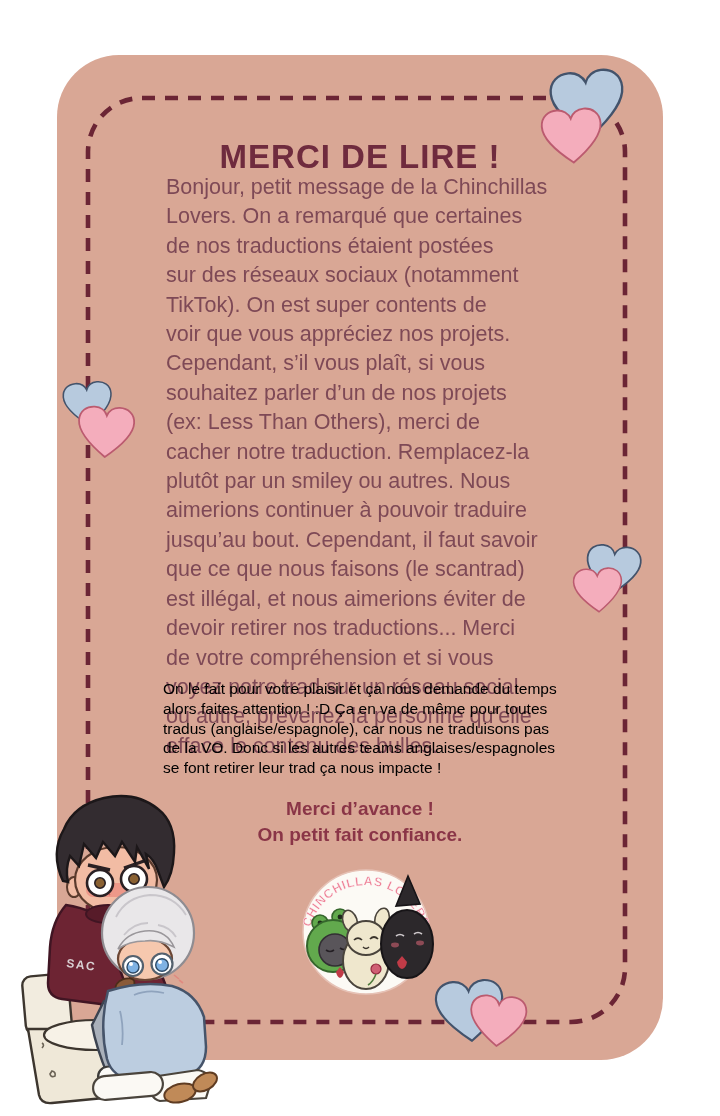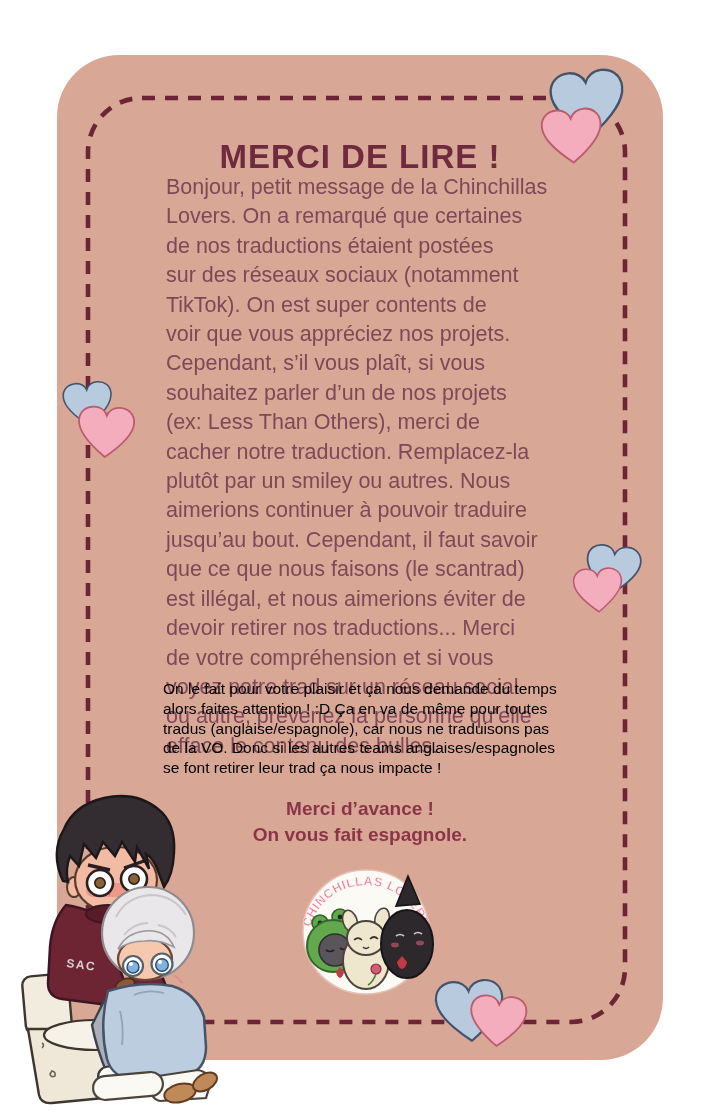--- a/index.html
+++ b/index.html
@@ -56,21 +56,21 @@
 efface le contenu des bulles.</div>
 
   <div class="note-text prelines">On le fait pour votre plaisir et ça nous demande du temps
 alors faites attention ! :D Ça en va de même pour toutes
 tradus (anglaise/espagnole), car nous ne traduisons pas
 de la VO. Donc si les autres teams anglaises/espagnoles
 se font retirer leur trad ça nous impacte !</div>
 
   <div class="closing">
     <div>Merci d’avance !</div>
-    <div>On vous fait espagnole.</div>
+    <div>On petit fait confiance.</div>
   </div>
 
   <svg class="logo-svg" viewBox="0 0 140 132">
     <ellipse cx="70" cy="66" rx="63" ry="62" fill="#fcfaf5" stroke="#e6c2b6" stroke-width="1.5"></ellipse>
     <path id="lg-arc" d="M14 62 A58 58 0 0 1 126 62" fill="none"></path>
     <text class="logo-arc-text">
       <textPath href="#lg-arc" startOffset="50%" text-anchor="middle">CHINCHILLAS LOVERS</textPath>
     </text>
 
     <g>

